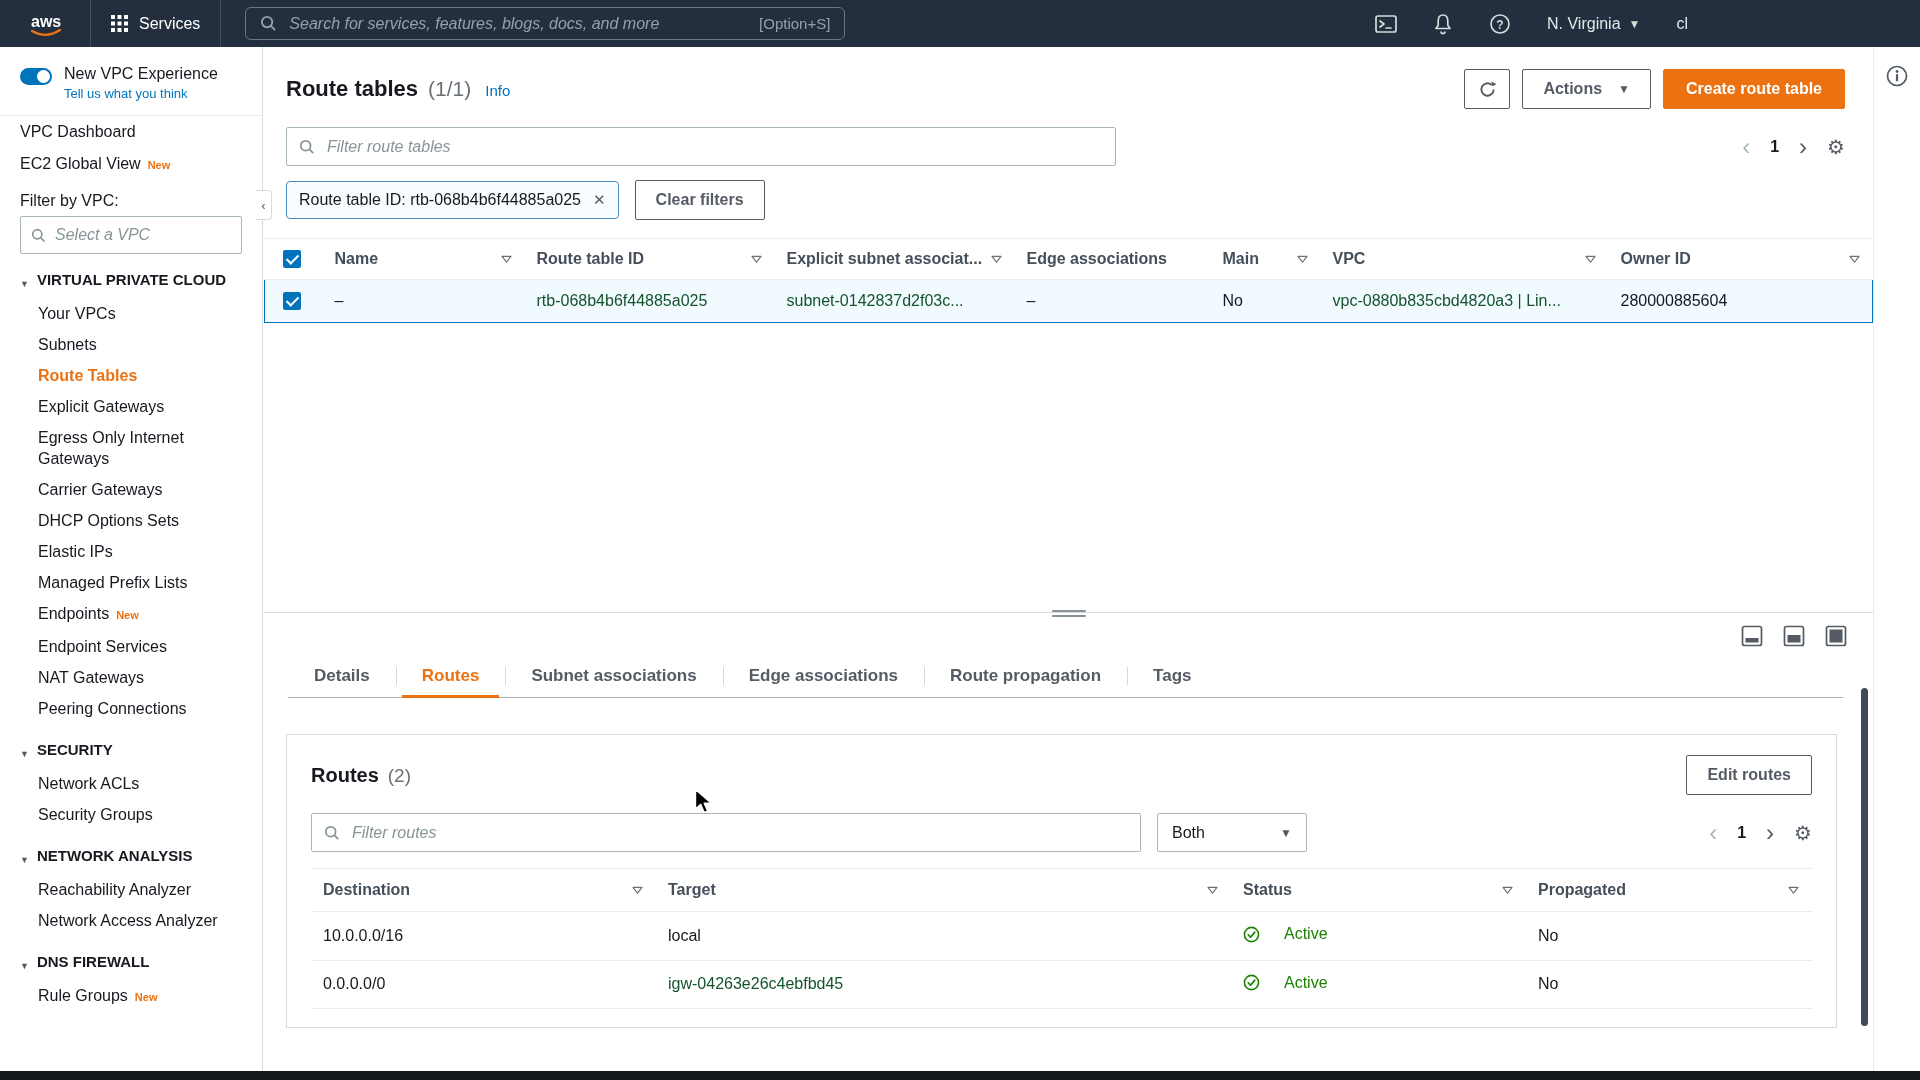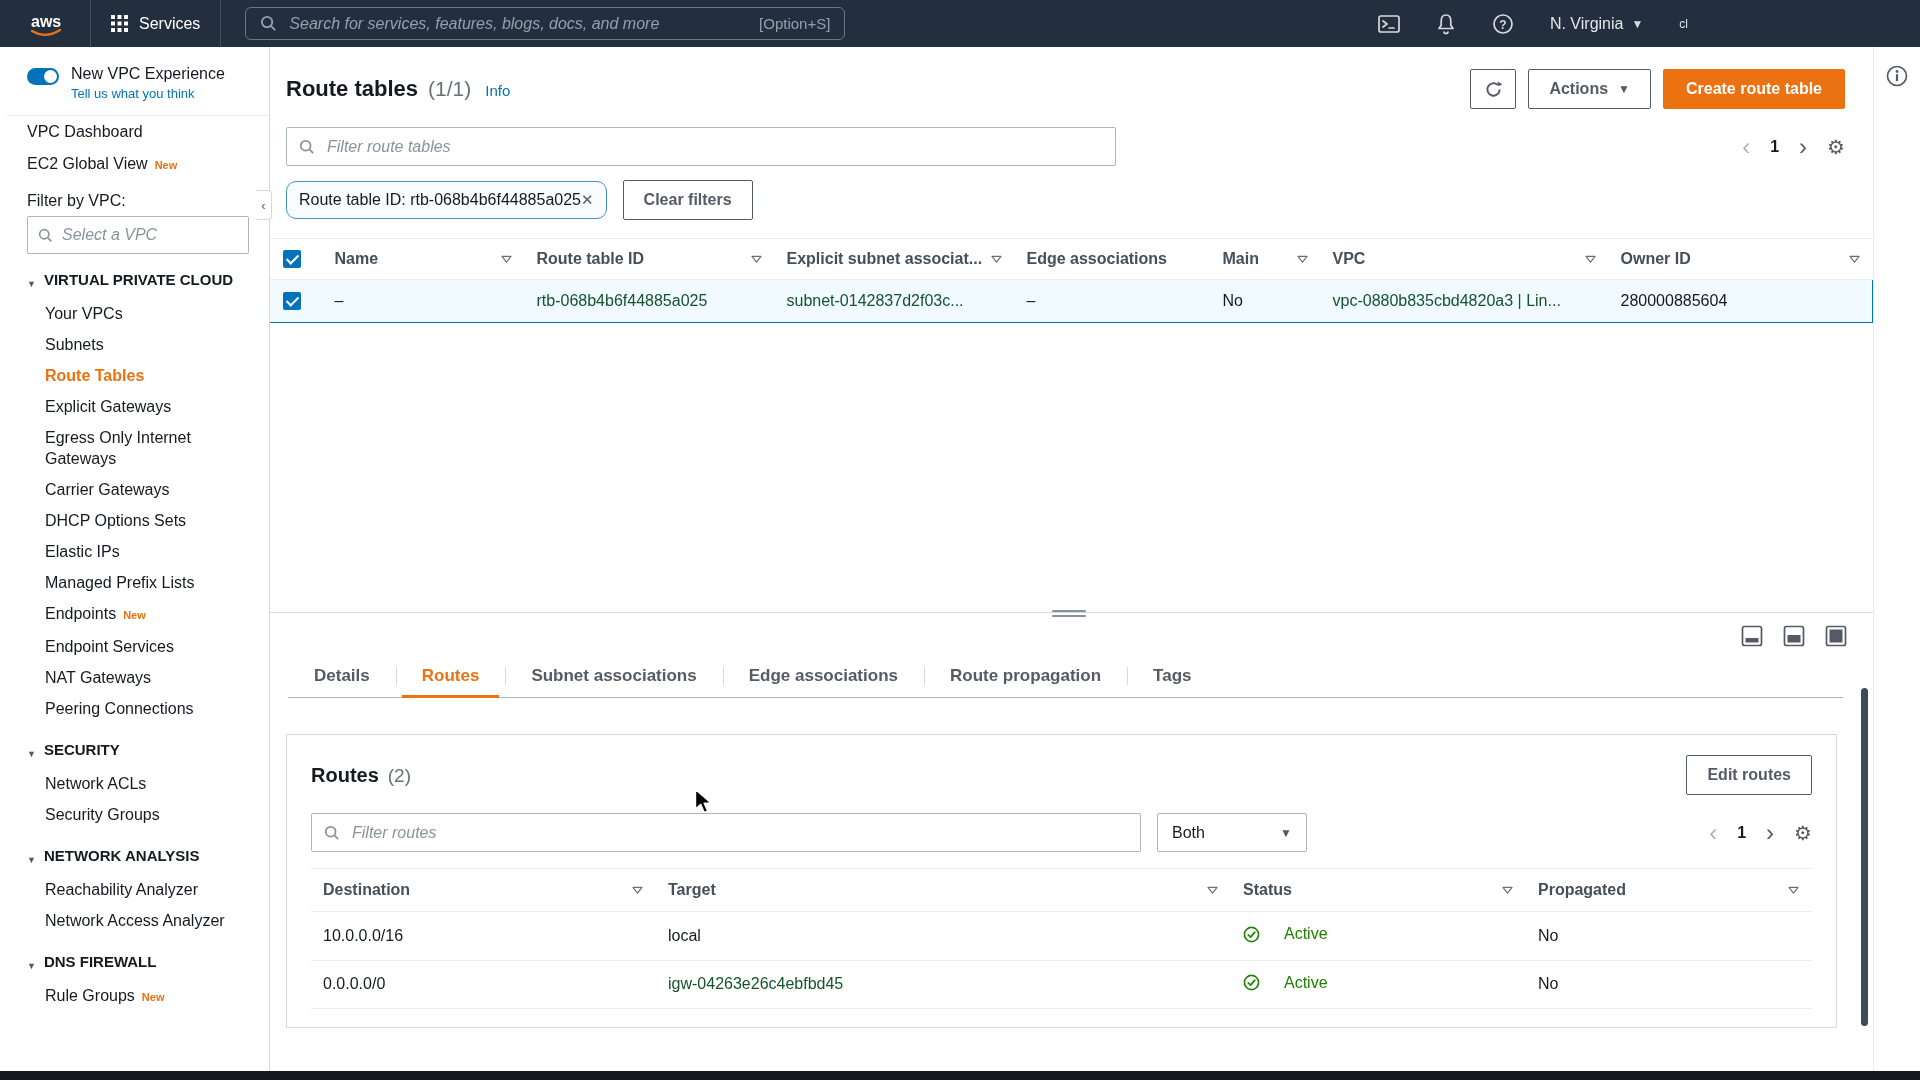--- a/index.html
+++ b/index.html
@@ -17,24 +17,24 @@
   .logo{padding:0 22px 0 24px;display:flex;align-items:center;height:100%;cursor:pointer;}
   .services{display:flex;align-items:center;gap:11px;height:100%;padding:0 20px;border-left:1px solid #414e5d;border-right:1px solid #414e5d;color:#fff;font-size:16px;cursor:pointer;}
   .nav-search{margin-left:24px;display:flex;align-items:center;gap:10px;width:600px;height:33px;border:1px solid #6b7683;border-radius:6px;padding:0 14px;}
   .nav-search input{flex:1;background:transparent;border:none;outline:none;color:#3b82f6;font-size:16px;font-family:inherit;}
   .nav-search input::placeholder{color:#95a0ac;font-style:italic;}
   .shortcut{color:#95a0ac;font-size:15px;white-space:nowrap;}
   .nav-right{margin-left:auto;display:flex;align-items:center;gap:36px;padding-right:232px;}
   .nav-icon{display:flex;align-items:center;cursor:pointer;}
   .region{display:flex;align-items:center;gap:8px;color:#e3e6e8;font-size:16px;cursor:pointer;white-space:nowrap;}
   .caret-sm{font-size:12px;color:#d5dbdb;}
-  .account{color:#e3e6e8;font-size:12px;cursor:pointer;}
+  .account{color:#e3e6e8;font-size:16px;cursor:pointer;}
 
   
-  .sidebar{position:fixed;top:47px;left:7px;bottom:0;width:263px;background:#fff;border-right:1px solid #d5dbdb;overflow:hidden;z-index:40;padding-top:16px;}
+  .sidebar{position:fixed;top:47px;left:0;bottom:0;width:263px;background:#fff;border-right:1px solid #d5dbdb;overflow:hidden;z-index:40;padding-top:16px;}
   .experience{display:flex;gap:12px;padding:2px 20px 14px;border-bottom:1px solid #eaeded;}
   .toggle{flex:none;width:32px;height:17px;border-radius:9px;background:#0073bb;position:relative;margin-top:3px;cursor:pointer;}
   .toggle::after{content:"";position:absolute;right:2px;top:2px;width:13px;height:13px;border-radius:50%;background:#fff;}
   .exp-title{font-size:16px;color:#16191f;}
   .exp-sub{font-size:13px;color:#0073bb;margin-top:3px;cursor:pointer;}
   .side-link{padding:7px 20px;font-size:16px;color:#16191f;cursor:pointer;display:flex;align-items:baseline;gap:7px;}
   .side-link:first-of-type{margin-top:8px;}
   .badge-new{color:#ec7211;font-size:11px;font-weight:bold;}
   .filter-label{padding:12px 20px 6px;font-size:16px;color:#16191f;}
   .vpc-select{margin:0 20px;height:38px;border:1px solid #aab7b8;border-radius:2px;display:flex;align-items:center;gap:9px;padding:0 10px;cursor:pointer;}
@@ -47,33 +47,33 @@
   
   .main{position:fixed;top:47px;left:264px;right:47px;bottom:0;background:#fff;overflow:hidden;z-index:10;}
   .collapse-tab{position:fixed;left:256px;top:190px;width:16px;height:30px;background:#fff;border:1px solid #d5dbdb;border-left:none;border-radius:0 4px 4px 0;display:flex;align-items:center;justify-content:center;color:#545b64;font-size:13px;cursor:pointer;z-index:45;}
   .list-header{display:flex;align-items:center;justify-content:space-between;padding:22px 28px 0 22px;}
   .title-wrap{display:flex;align-items:baseline;gap:10px;}
   .page-title{font-size:22px;font-weight:bold;color:#16191f;}
   .page-count{font-size:21px;color:#687078;}
   .info-link{font-size:15px;color:#0073bb;cursor:pointer;margin-left:4px;}
   .header-actions{display:flex;align-items:center;gap:12px;}
   .icon-btn{width:46px;height:40px;background:#fff;border:1px solid #545b64;border-radius:2px;display:flex;align-items:center;justify-content:center;cursor:pointer;}
-  .sec-btn{height:40px;background:#fff;border:1px solid #545b64;border-radius:2px;color:#545b64;font-weight:bold;font-size:16px;padding:0 20px;display:flex;align-items:center;gap:10px;cursor:pointer;font-family:inherit;}
+  .sec-btn{height:40px;background:#fff;border:1px solid #545b64;border-radius:2px;color:#545b64;font-weight:bold;font-size:16px;padding:0 20px;display:flex;align-items:center;gap:16px;cursor:pointer;font-family:inherit;}
   .primary-btn{height:40px;background:#ec7211;border:1px solid #ec7211;border-radius:2px;color:#fff;font-weight:bold;font-size:16px;padding:0 22px;cursor:pointer;font-family:inherit;}
   .toolbar{display:flex;align-items:center;margin:18px 28px 0 22px;}
   .search-box{flex:0 0 830px;height:39px;border:1px solid #aab7b8;border-radius:2px;display:flex;align-items:center;gap:10px;padding:0 12px;background:#fff;}
   .search-box input{flex:1;border:none;outline:none;font-size:16px;font-family:inherit;color:#16191f;}
   .search-box input::placeholder{color:#879596;font-style:italic;}
   .pager{margin-left:auto;display:flex;align-items:center;gap:20px;}
   .chev{font-size:24px;color:#545b64;cursor:pointer;line-height:1;}
   .chev.disabled{color:#aab7b8;}
   .page-num{font-size:16px;font-weight:bold;color:#16191f;}
   .gear{font-size:20px;color:#545b64;cursor:pointer;line-height:1;}
   .chips{display:flex;align-items:center;gap:16px;margin:14px 28px 0 22px;}
-  .chip{display:flex;align-items:center;gap:0;height:38px;padding:0 12px;border:1px solid #4a90c2;border-radius:10px;background:#f8fcff;font-size:16px;color:#16191f;}
+  .chip{display:flex;align-items:center;gap:12px;height:38px;padding:0 12px;border:1px solid #4a90c2;border-radius:4px;background:#f8fcff;font-size:16px;color:#16191f;}
   .chip-x{color:#545b64;font-size:15px;cursor:pointer;}
 
   table{border-collapse:collapse;table-layout:fixed;}
   .main-table{width:100%;margin-top:18px;border-top:1px solid #eaeded;}
   .main-table th{border-bottom:1px solid #eaeded;padding:11px 12px;text-align:left;font-size:16px;color:#444f5a;}
   .th-in{display:flex;align-items:center;justify-content:space-between;gap:6px;font-weight:bold;}
   .main-table td{padding:12px;font-size:16px;color:#16191f;overflow:hidden;white-space:nowrap;text-overflow:ellipsis;}
   tr.selected td{background:#f1faff;border-top:1px solid #0073bb;border-bottom:1px solid #0073bb;}
   tr.selected td:first-child{border-left:1px solid #0073bb;}
   tr.selected td:last-child{border-right:1px solid #0073bb;}

